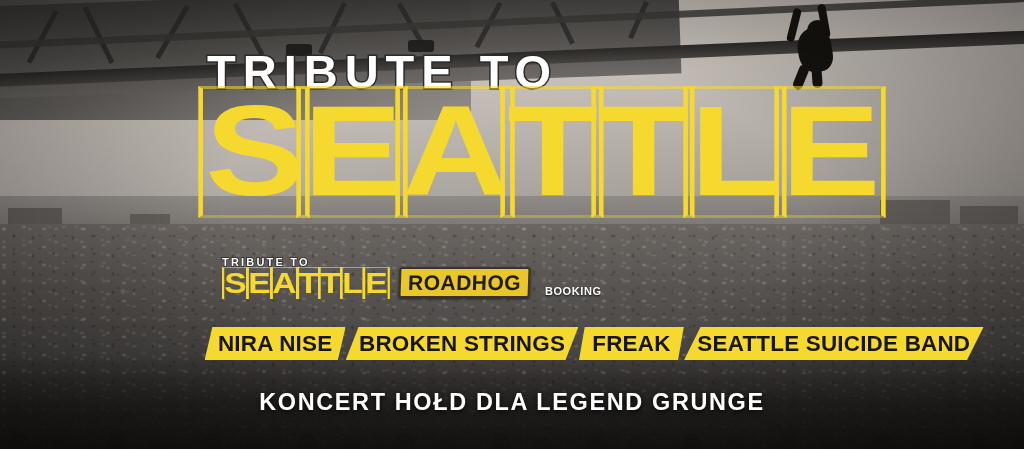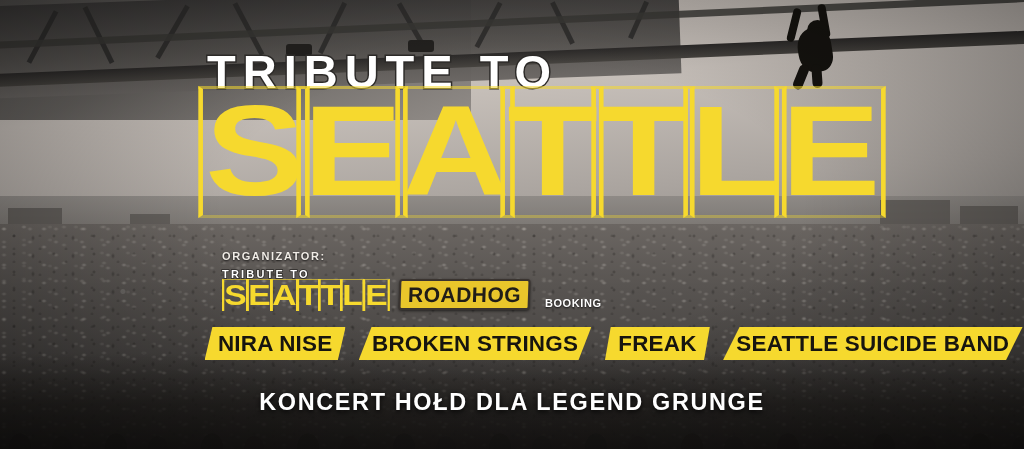--- a/index.html
+++ b/index.html
@@ -213,21 +213,21 @@
     margin-top:1px;color:#17150f;
     font-family:"Liberation Sans Narrow","Liberation Sans",sans-serif;
     font-weight:bold;font-size:21px;line-height:1.05;
   }
   .details .red{color:#D81F20;}
   .details .pln{font-size:11px;letter-spacing:0;}
 
   
   .bands{
     position:absolute;left:206px;top:327px;
-    display:flex;align-items:stretch;gap:17px;
+    display:flex;align-items:stretch;gap:4px;
   }
   .band{
     background:#F6D92E;color:#17150f;height:33px;
     display:flex;align-items:center;justify-content:center;
     padding:0 13px;
     font-family:"Liberation Sans Narrow","Liberation Sans",sans-serif;
     font-weight:bold;font-size:22px;letter-spacing:.2px;
     clip-path:polygon(5.5% 0,100% 0,94.5% 100%,0 100%);
     white-space:nowrap;
     transform:scaleX(1.02);
@@ -321,21 +321,20 @@
       <span class="frame"></span>
       <span>L</span>
     </span>
     <span class="sl">
       <span class="frame"></span>
       <span>E</span>
     </span>
   </div>
 
   <div class="organizer">
-    <div class="org-label">ORGANIZATOR:</div>
     <div class="org-logos">
 
       <div class="mini-logo">
         <div class="mini-tribute">TRIBUTE TO</div>
         <div class="mini-seattle">
           <span class="msl">
             <span class="mframe"></span>
             <span>S</span>
           </span>
           <span class="msl">

